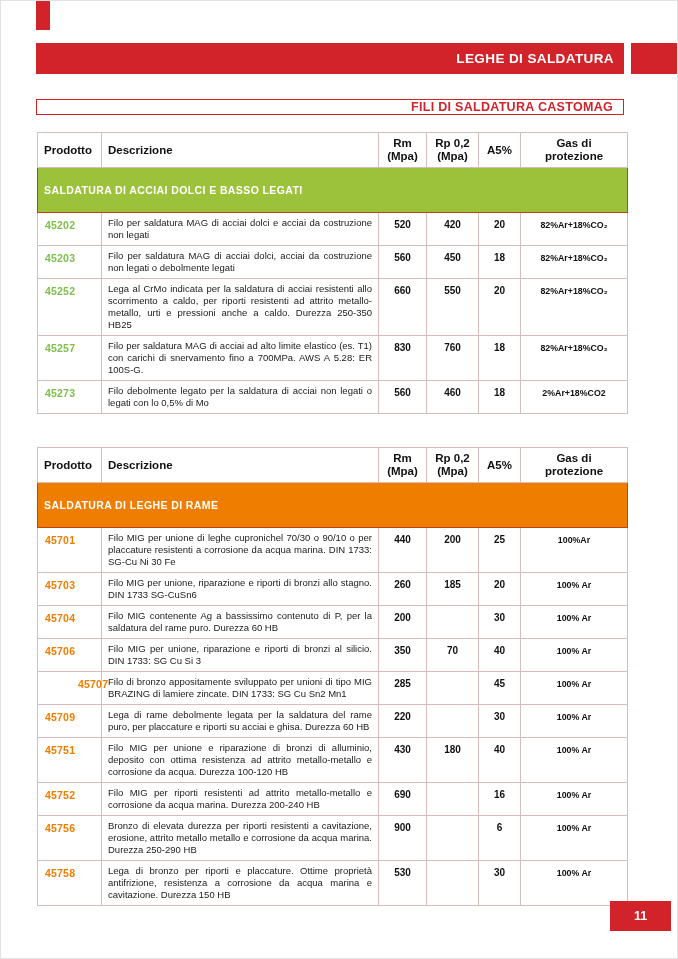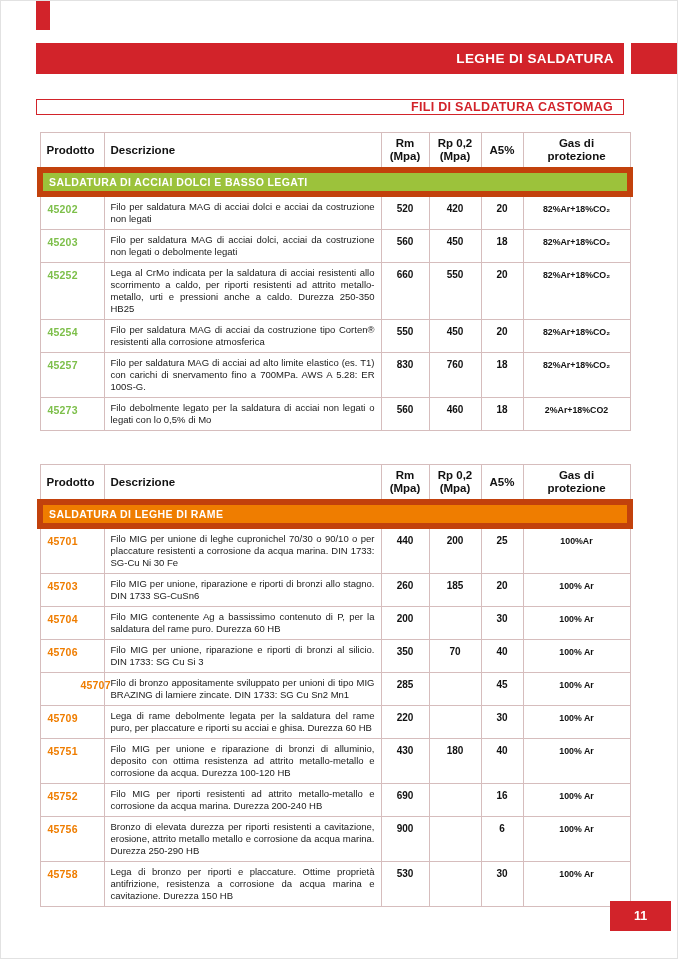--- a/index.html
+++ b/index.html
@@ -52,24 +52,24 @@
     border:1px solid #d6bdbd;
     font-size:11.5px; font-weight:bold; color:#111111;
     padding:4px 6px; height:26px;
     white-space:pre-line; line-height:1.15;
     vertical-align:middle;
     background:#ffffff;
   }
   .th-left   { text-align:left; }
   .th-center { text-align:center; }
   .section-cell {
-    border:6px solid #c2410c;
+    border:1px solid #c2410c;
     color:#ffffff; font-weight:bold; font-size:10.5px;
     letter-spacing:0.4px;
-    padding:2px 6px; height:14px;
+    padding:15px 6px; height:14px;
     text-align:left;
   }
   .cell {
     border:1px solid #d6bdbd;
     vertical-align:top;
     padding:4px 5px;
   }
   .code-cell {
     font-weight:bold; font-size:10.5px;
     padding-top:6px; padding-left:7px;
@@ -160,28 +160,20 @@
             <td class="cell num-cell">560</td>
             <td class="cell num-cell">450</td>
             <td class="cell num-cell">18</td>
             <td class="cell gas-cell">82%Ar+18%CO₂</td>
           </tr>
           <tr class="data-row">
             <td class="cell code-cell" style="color: rgb(125, 191, 74);">45252</td>
             <td class="cell desc-cell">Lega al CrMo indicata per la saldatura di acciai resistenti allo scorrimento a caldo, per riporti resistenti ad attrito metallo-metallo, urti e pressioni anche a caldo. Durezza 250-350 HB25</td>
             <td class="cell num-cell">660</td>
             <td class="cell num-cell">550</td>
-            <td class="cell num-cell">20</td>
-            <td class="cell gas-cell">82%Ar+18%CO₂</td>
-          </tr>
-          <tr class="data-row">
-            <td class="cell code-cell" style="color: rgb(125, 191, 74);">45254</td>
-            <td class="cell desc-cell">Filo per saldatura MAG di acciai da costruzione tipo Corten® resistenti alla corrosione atmosferica</td>
-            <td class="cell num-cell">550</td>
-            <td class="cell num-cell">450</td>
             <td class="cell num-cell">20</td>
             <td class="cell gas-cell">82%Ar+18%CO₂</td>
           </tr>
           <tr class="data-row">
             <td class="cell code-cell" style="color: rgb(125, 191, 74);">45257</td>
             <td class="cell desc-cell">Filo per saldatura MAG di acciai ad alto limite elastico (es. T1) con carichi di snervamento fino a 700MPa. AWS A 5.28: ER 100S-G.</td>
             <td class="cell num-cell">830</td>
             <td class="cell num-cell">760</td>
             <td class="cell num-cell">18</td>
             <td class="cell gas-cell">82%Ar+18%CO₂</td>

